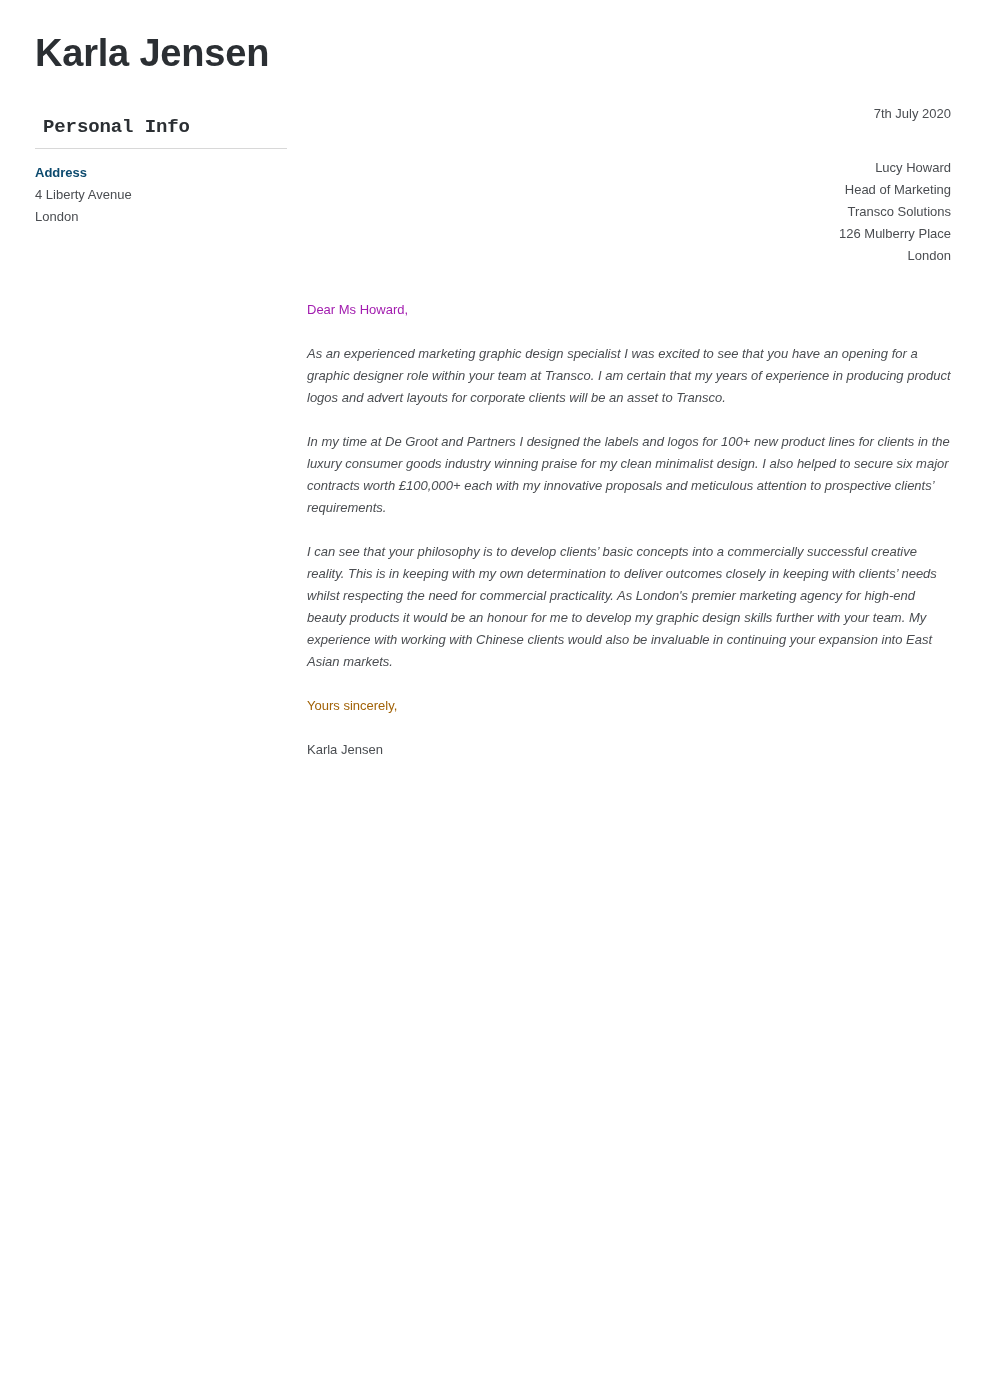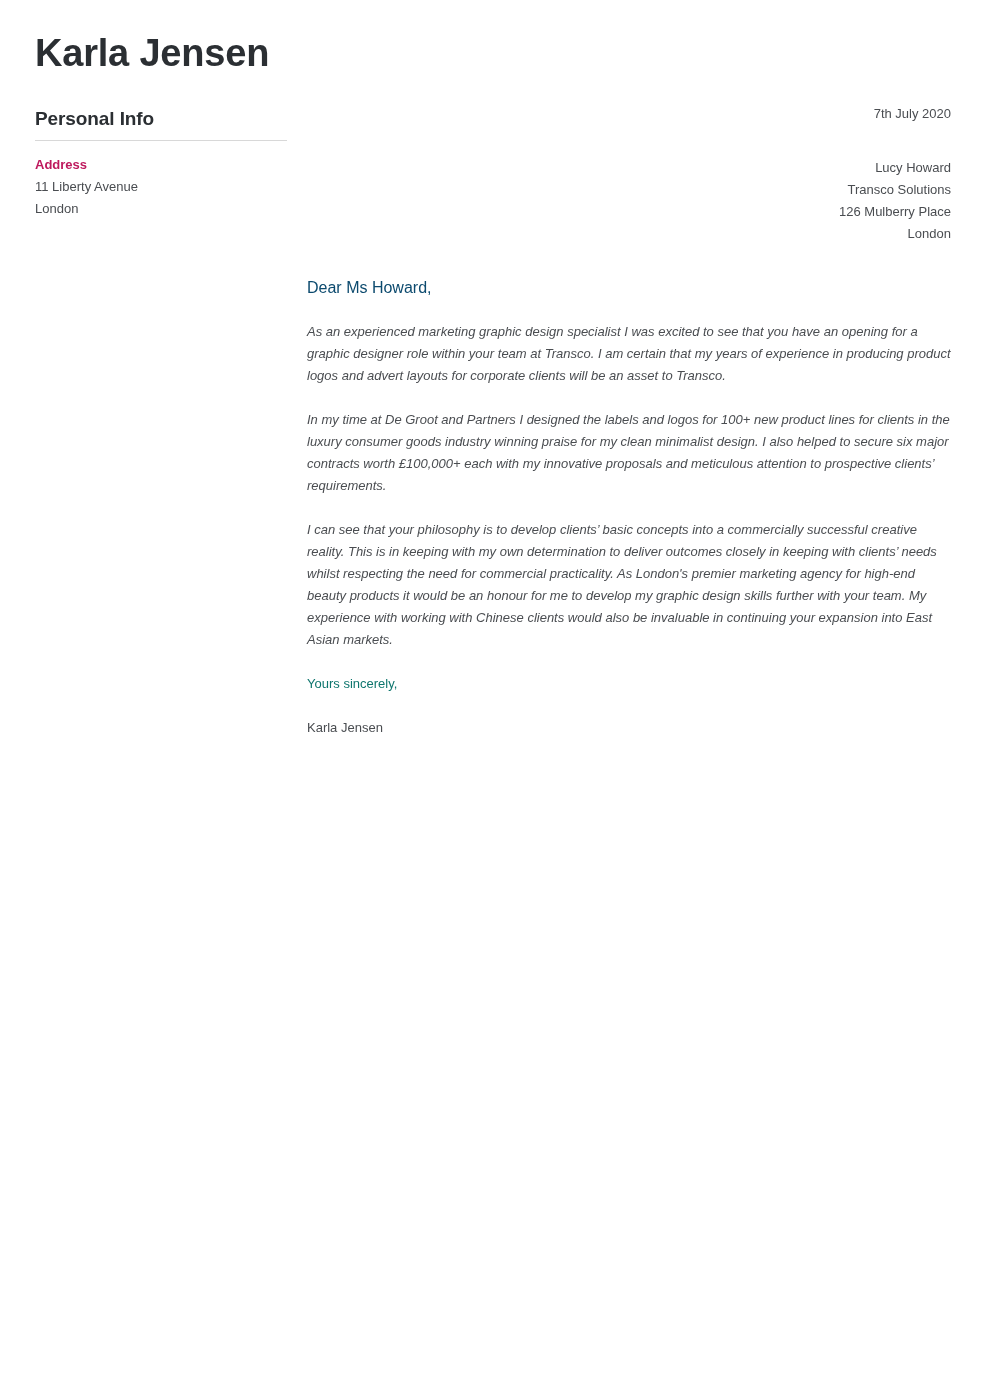--- a/index.html
+++ b/index.html
@@ -39,44 +39,45 @@
 
   
   .sidebar {
     position: absolute;
     left: 35px;
     top: 107px;
     width: 252px;
   }
 
   .sidebar-title {
-    margin: 0;
+    margin: 8px;
     font-size: 19px;
     line-height: 24px;
     font-weight: bold;
     color: #2b2f33;
     letter-spacing: -0.1px;
+    font-family: Liberation Mono, monospace;
   }
 
   .sidebar-rule {
     margin-top: 9px;
     width: 252px;
     height: 1px;
     background: #d8d8d8;
   }
 
   .sidebar-block {
     margin-top: 13px;
   }
 
   .sidebar-block-label {
     font-size: 13px;
     line-height: 22px;
     font-weight: bold;
-    color: #be185d;
+    color: #0c4a6e;
   }
 
   .sidebar-line {
     font-size: 13px;
     line-height: 22px;
     color: #4a4d51;
   }
 
   
   .letter {
@@ -99,39 +100,39 @@
 
   .recipient-line {
     font-size: 13px;
     line-height: 22px;
     color: #4a4d51;
     text-align: right;
   }
 
   .salutation {
     margin-top: 32px;
-    font-size: 16px;
+    font-size: 13px;
     line-height: 22px;
-    color: #0c4a6e;
+    color: #a21caf;
   }
 
   .body-paragraph {
     margin-top: 22px;
     font-size: 13px;
     line-height: 22px;
     color: #4a4d51;
     text-align: left;
     font-style: italic;
   }
 
   .closing {
     margin-top: 22px;
     font-size: 13px;
     line-height: 22px;
-    color: #0f766e;
+    color: #a16207;
   }
 
   .signature {
     margin-top: 22px;
     font-size: 13px;
     line-height: 22px;
     color: #4a4d51;
   }
 </style>
 </head>
@@ -142,31 +143,32 @@
   <div class="header">
     <h1 class="candidate-name">Karla Jensen</h1>
   </div>
 
   <div class="sidebar">
     <h2 class="sidebar-title">Personal Info</h2>
     <div class="sidebar-rule"></div>
 
     <div class="sidebar-block">
       <div class="sidebar-block-label">Address</div>
-      <div class="sidebar-line">11 Liberty Avenue</div>
+      <div class="sidebar-line">4 Liberty Avenue</div>
       <div class="sidebar-line">London</div>
     </div>
   </div>
 
   <div class="letter">
 
     <div class="letter-date">7th July 2020</div>
 
     <div class="recipient">
       <div class="recipient-line">Lucy Howard</div>
+      <div class="recipient-line">Head of Marketing</div>
       <div class="recipient-line">Transco Solutions</div>
       <div class="recipient-line">126 Mulberry Place</div>
       <div class="recipient-line">London</div>
     </div>
 
     <div class="salutation">Dear Ms Howard,</div>
 
     <p class="body-paragraph">As an experienced marketing graphic design specialist I was excited to see that you have an opening for a graphic designer role within your team at Transco. I am certain that my years of experience in producing product logos and advert layouts for corporate clients will be an asset to Transco.</p>
 
     <p class="body-paragraph">In my time at De Groot and Partners I designed the labels and logos for 100+ new product lines for clients in the luxury consumer goods industry winning praise for my clean minimalist design. I also helped to secure six major contracts worth £100,000+ each with my innovative proposals and meticulous attention to prospective clients’ requirements.</p>

